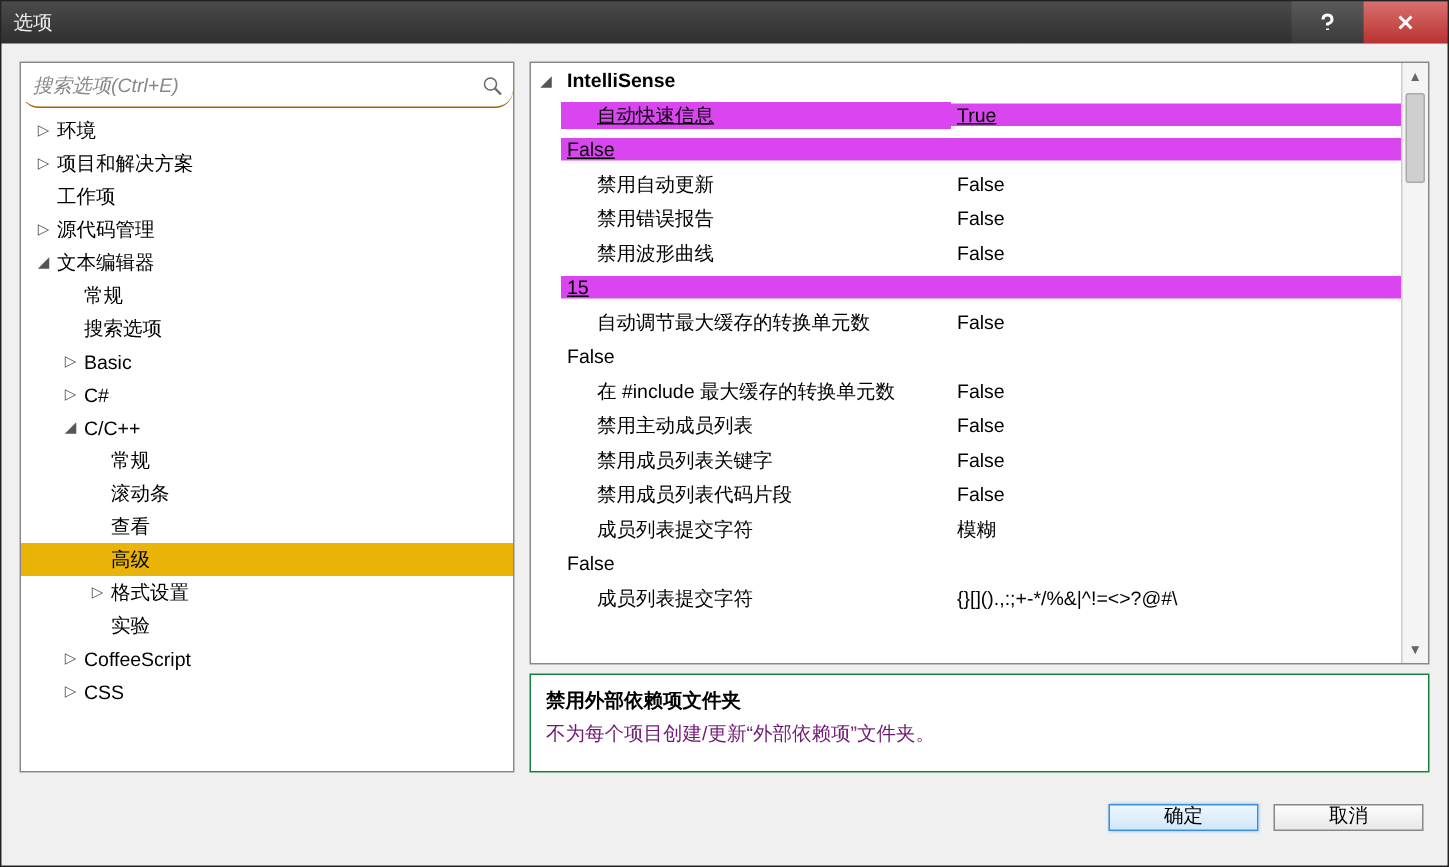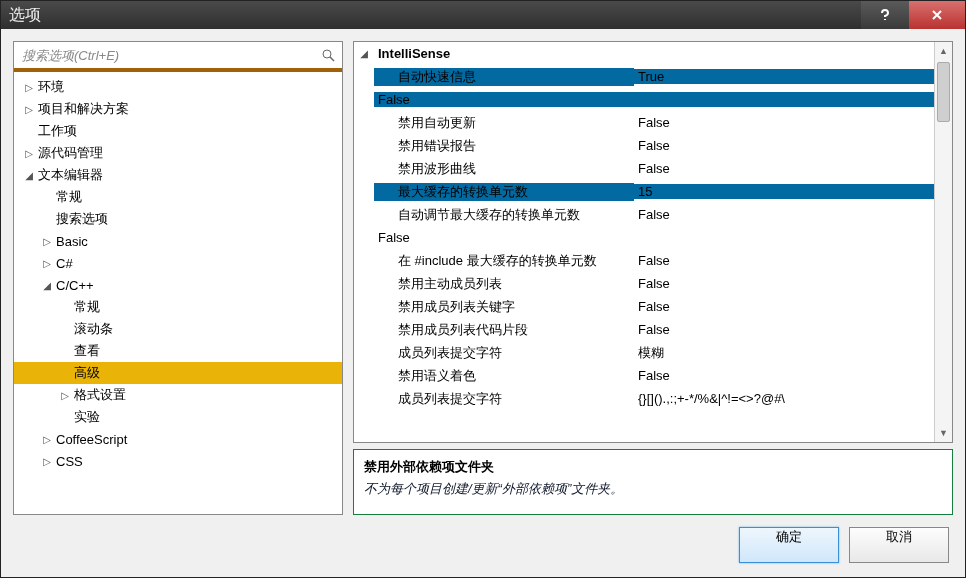--- a/index.html
+++ b/index.html
@@ -1,58 +1,58 @@
 <!DOCTYPE html>
 <html><head>
 <meta charset="utf-8">
 <style>
   * { box-sizing: border-box; margin: 0; padding: 0; }
   html, body { width: 966px; height: 578px; font-family: "Microsoft YaHei", "Segoe UI", sans-serif; font-size: 13px; overflow: hidden; }
   .window { width: 966px; height: 578px; background: #3a3a3a; display: flex; flex-direction: column; border: 1px solid #222; }
   .titlebar { height: 28px; background: linear-gradient(#4a4a4a, #2f2f2f); display: flex; align-items: center; color: #eee; padding-left: 8px; }
-  .titlebar-text { flex: 1; font-size: 16px; }
+  .titlebar-text { flex: 1; font-size: 13px; }
   .titlebar-buttons { display: flex; height: 100%; }
   .titlebar-btn { width: 48px; display: flex; align-items: center; justify-content: center; }
   .titlebar-btn.help { background: linear-gradient(#5a5a5a, #3a3a3a); }
   .titlebar-btn.close { background: linear-gradient(#d9706e, #b83230); width: 56px; }
   .titlebar-btn svg { stroke: #fff; fill: none; }
   .client { flex: 1; background: #f0f0f0; padding: 12px; display: flex; flex-direction: column; gap: 10px; }
   .panels { flex: 1; display: flex; gap: 10px; min-height: 0; }
   .left { width: 330px; border: 1px solid #888; background: #fff; display: flex; flex-direction: column; }
-  .searchbox { display: flex; align-items: center; border-bottom: 4px solid #a16207; height: 30px; }
+  .searchbox { display: flex; align-items: center; border-bottom: 1px solid #a16207; height: 30px; border-radius: 12px; }
   .searchbox input { flex: 1; border: none; outline: none; padding: 4px 8px; font-size: 13px; color: #888; font-style: italic; }
   .searchbox input::placeholder { color: #888; font-style: italic; }
   .searchbox .sicon { width: 28px; display:flex; align-items:center; justify-content:center; }
   .tree { flex: 1; overflow: auto; padding: 4px 0; }
   .tree-row { display: flex; align-items: center; height: 22px; cursor: default; white-space: nowrap; }
   .tree-row .tw { display: inline-flex; width: 14px; justify-content:center; color:#555; font-size:10px; }
   .tree-row .label { padding-left: 2px; }
   .tree-row.selected { background: #eab308; }
   .pl0 { padding-left: 8px; }
   .pl1 { padding-left: 26px; }
   .pl2 { padding-left: 44px; }
   .right { flex: 1; display: flex; flex-direction: column; gap: 6px; min-height: 0; }
   .propgrid { flex: 1; border: 1px solid #888; background: #fff; display:flex; min-height:0; }
   .propbody { flex:1; overflow:hidden; }
   .proprow { display:flex; height:23px; align-items:center; font-size:13px; }
   .proprow .expander { width:20px; display:flex; justify-content:center; color:#555; font-size:10px; }
   .proprow .pname { flex: 0 0 260px; padding-left: 4px; overflow:hidden; text-overflow:ellipsis; white-space:nowrap; }
   .proprow .pval { flex: 1; padding-left: 4px; overflow:hidden; text-overflow:ellipsis; white-space:nowrap; }
   .proprow.header .pname { font-weight: bold; }
-  .proprow.hl .pname, .proprow.hl .pval { background: #0369a1; }
+  .proprow.hl .pname, .proprow.hl .pval { background: #d946ef; text-decoration: underline; }
   .proprow.child .pname { padding-left: 24px; }
   .vscroll { width:18px; background:#f4f4f4; border-left:1px solid #ccc; display:flex; flex-direction:column; align-items:center; }
   .vscroll .arrow { height:18px; width:100%; display:flex; align-items:center; justify-content:center; color:#666; font-size:9px; }
   .vscroll .thumbarea { flex:1; width:100%; position:relative; }
   .vscroll .thumb { position:absolute; top:2px; left:2px; right:2px; height:60px; background:#cfcfcf; border:1px solid #aaa; border-radius:2px; }
   .desc { border:1px solid #15803d; background:#fff; padding:8px 10px; height:66px; }
   .desc-title { font-weight: bold; margin-bottom:4px; }
-  .desc-body { color:#0f172a;font-style:italic; }
+  .desc-body { color:#701a75; }
   .footer { height:40px; display:flex; justify-content:flex-end; align-items:center; gap:10px; padding-right:4px; }
-  .btn { min-width:100px; height:36px; border:1px solid #888; background: linear-gradient(#fdfdfd,#e8e8e8); display:flex; align-items:flex-start; justify-content:center; cursor:default; }
+  .btn { min-width:100px; height:18px; border:1px solid #888; background: linear-gradient(#fdfdfd,#e8e8e8); display:flex; align-items:flex-end; justify-content:center; cursor:default; }
   .btn.primary { border:1px solid #3a8fd6; background: linear-gradient(#eef6fd,#d0e7fa); box-shadow: 0 0 2px #6fb6eb; }
 </style>
 </head>
 <body>
 
 <div class="window">
   <div class="titlebar">
     <div class="titlebar-text">选项</div>
     <div class="titlebar-buttons">
       <div class="titlebar-btn help">
@@ -183,21 +183,20 @@
                 <span class="pname">禁用错误报告</span>
                 <span class="pval">False</span>
               </div>
               <div class="proprow child">
                 <span class="expander"></span>
                 <span class="pname">禁用波形曲线</span>
                 <span class="pval">False</span>
               </div>
               <div class="proprow child hl">
                 <span class="expander"></span>
-                <span class="pname">最大缓存的转换单元数</span>
                 <span class="pval">15</span>
               </div>
               <div class="proprow child">
                 <span class="expander"></span>
                 <span class="pname">自动调节最大缓存的转换单元数</span>
                 <span class="pval">False</span>
               </div>
               <div class="proprow child">
                 <span class="expander"></span>
                 <span class="pval">False</span>
@@ -222,21 +221,20 @@
                 <span class="pname">禁用成员列表代码片段</span>
                 <span class="pval">False</span>
               </div>
               <div class="proprow child">
                 <span class="expander"></span>
                 <span class="pname">成员列表提交字符</span>
                 <span class="pval">模糊</span>
               </div>
               <div class="proprow child">
                 <span class="expander"></span>
-                <span class="pname">禁用语义着色</span>
                 <span class="pval">False</span>
               </div>
               <div class="proprow child">
                 <span class="expander"></span>
                 <span class="pname">成员列表提交字符</span>
                 <span class="pval">{}[]().,:;+-*/%&amp;|^!=&lt;&gt;?@#\</span>
               </div>
             </div>
           <div class="vscroll">
             <div class="arrow">▲</div>

